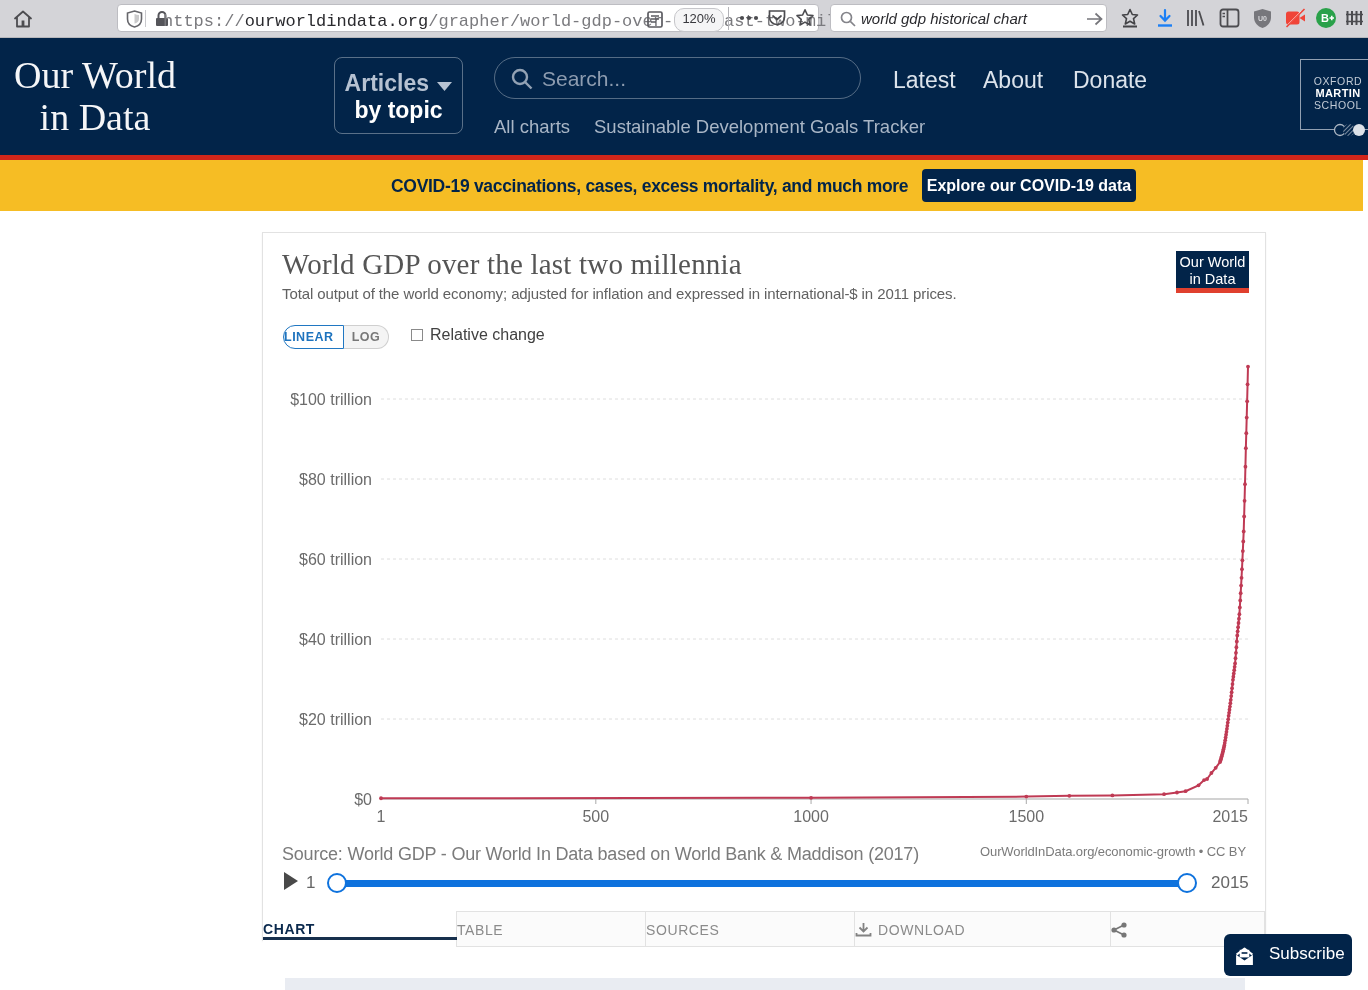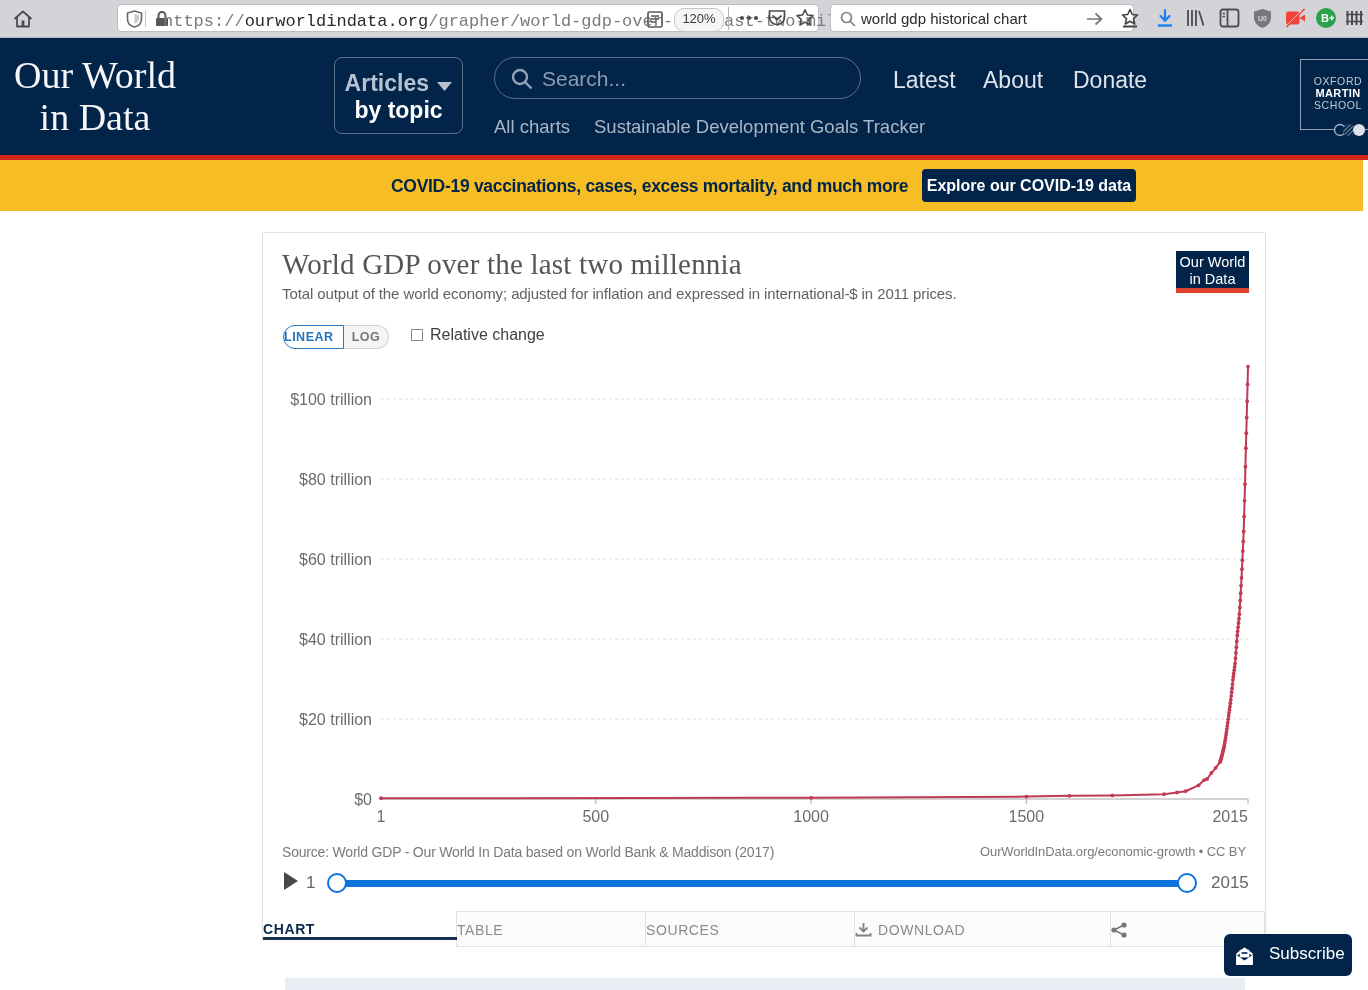--- a/index.html
+++ b/index.html
@@ -5,22 +5,22 @@
 * { margin:0; padding:0; box-sizing:border-box; }
 html,body { width:1368px; height:990px; overflow:hidden; background:#fff;
   font-family:"Liberation Sans", sans-serif; }
 .abs { position:absolute; }
 
 
 #chrome { position:absolute; left:0; top:0; width:1368px; height:38px;
   background:#d4d4d8; border-bottom:1px solid #b7b7bb; }
 #urlbar { position:absolute; left:117px; top:4px; width:702px; height:28px;
   background:#fff; border:1px solid #bdbdc2; border-radius:4px; }
-#searchbar { position:absolute; left:830px; top:4px; width:304px; height:28px;
-  background:#fff; border:1px solid #bdbdc2; border-radius:4px; }
+#searchbar { position:absolute; left:830px; top:4px; width:277px; height:28px;
+  background:#fff; border:1px solid #bdbdc2; border-radius:4px;font-style:italic; }
 .urltxt { position:absolute; left:45px; top:7px; font-size:17px; color:#7a7a7e; white-space:nowrap;font-family:Liberation Mono, monospace; }
 .urltxt b { color:#2a2a2e; font-weight:normal; }
 #zoompill { position:absolute; left:556px; top:3px; width:50px; height:24px; border:1px solid #c6c6ca;
   border-radius:10px; background:#f5f5f6; font-size:13px; color:#38383d; text-align:center; line-height:19px; }
 
 
 #hdr { position:absolute; left:0; top:38px; width:1368px; height:117px; background:#022449; overflow:hidden; }
 #redline { position:absolute; left:0; top:155px; width:1368px; height:5px; background:#d1261a; }
 #banner { position:absolute; left:0; top:160px; width:1363px; height:51px; background:#f6bd24; }
 #logo { position:absolute; left:10px; top:16px; width:170px; color:#f5f6f8;
@@ -52,21 +52,21 @@
   border-bottom:5px solid #e0402e; color:#fff; font-size:14.5px; text-align:center; line-height:17px; padding-top:3px; }
 #lin { position:absolute; left:20px; top:92px; width:61px; height:24px; border:1px solid #2077c2;
   border-radius:12px 0 0 12px; color:#1e73be; font-size:12.5px; font-weight:bold; letter-spacing:.5px;
   line-height:22px; background:#fff; z-index:2; }
 #log { position:absolute; left:81px; top:92px; width:45px; height:24px; border:1px solid #cfcfcf; border-left:none;
   border-radius:0 12px 12px 0; color:#777; font-size:12.5px; font-weight:bold; letter-spacing:.5px;
   text-align:center; line-height:22px; background:#f4f4f4; }
 #relbox { position:absolute; left:148px; top:96px; width:12px; height:12px; border:1.5px solid #8a8a8a; background:#fff; }
 #rellab { position:absolute; left:167px; top:93px; font-size:16px; color:#414141; }
 
-#src1 { position:absolute; left:19px; top:611px; font-size:14px; letter-spacing:-.2px; color:#7b7b7b; }
+#src1 { position:absolute; left:19px; top:611px; font-size:18px; letter-spacing:-.2px; color:#7b7b7b; }
 #src2 { position:absolute; right:19px; top:611px; font-size:13px; letter-spacing:-.1px; color:#7b7b7b;margin-left:38px; }
 
 
 #play { position:absolute; left:21px; top:639px; width:0; height:0;
   border-left:14px solid #494949; border-top:9px solid transparent; border-bottom:9px solid transparent; }
 #sl1 { position:absolute; left:43px; top:640px; font-size:17px; color:#666; }
 #sl2 { position:absolute; left:948px; top:640px; font-size:17px; color:#666; }
 #track { position:absolute; left:74px; top:646.5px; width:850px; height:7px; background:#0e72dd; border-radius:4px; }
 .knob { position:absolute; top:640px; width:20px; height:20px; border-radius:50%;
   background:#fff; border:2.5px solid #0e72dd; }

